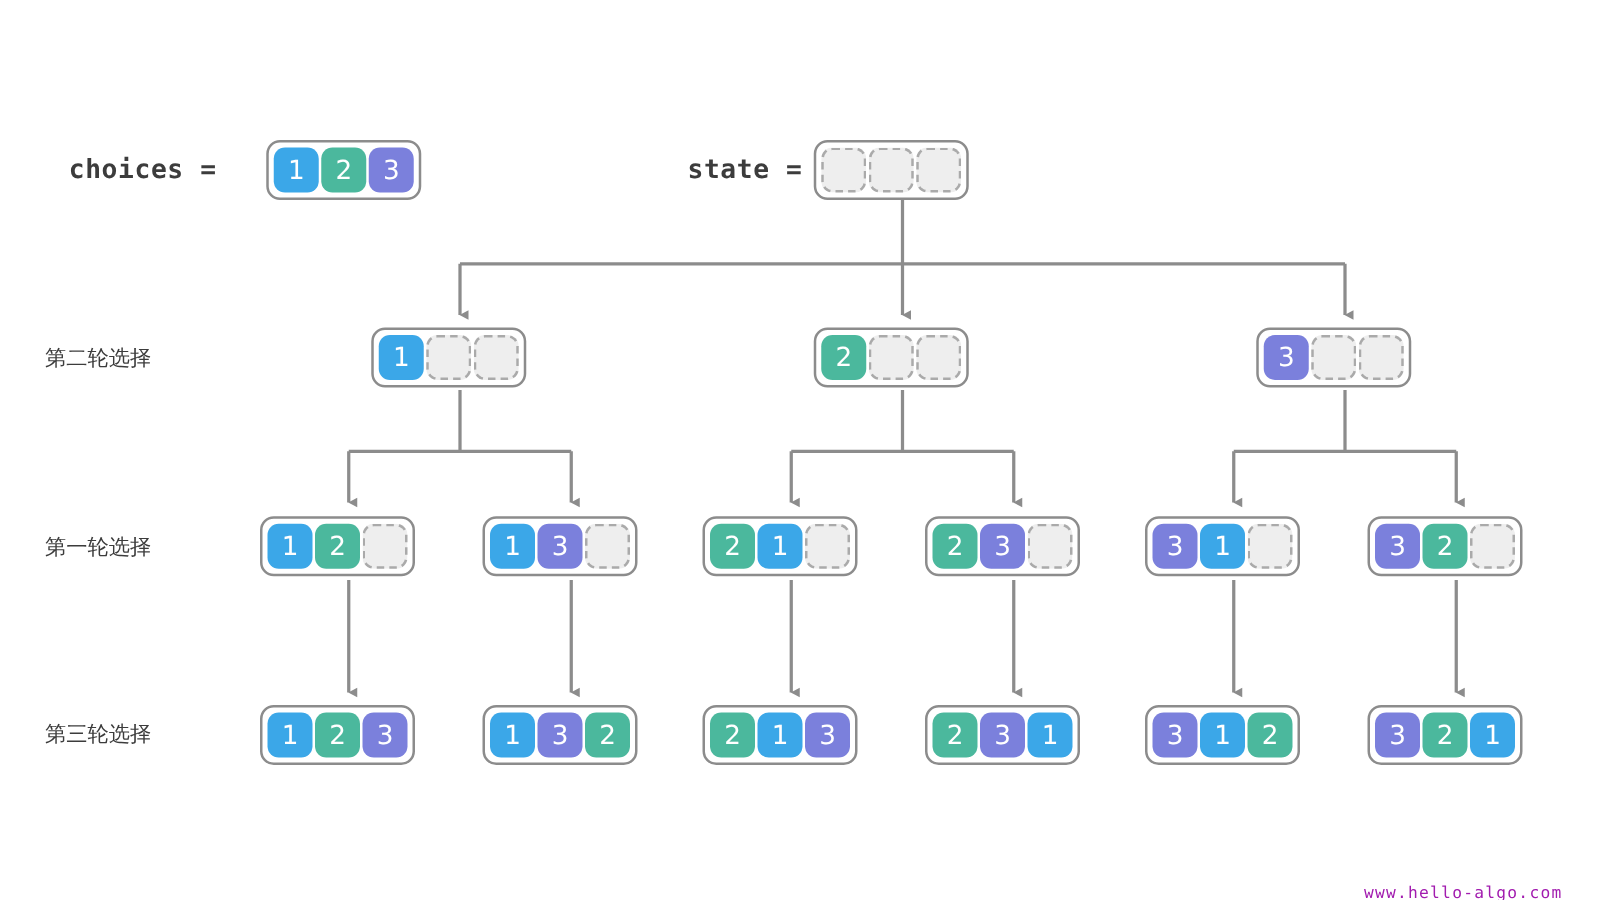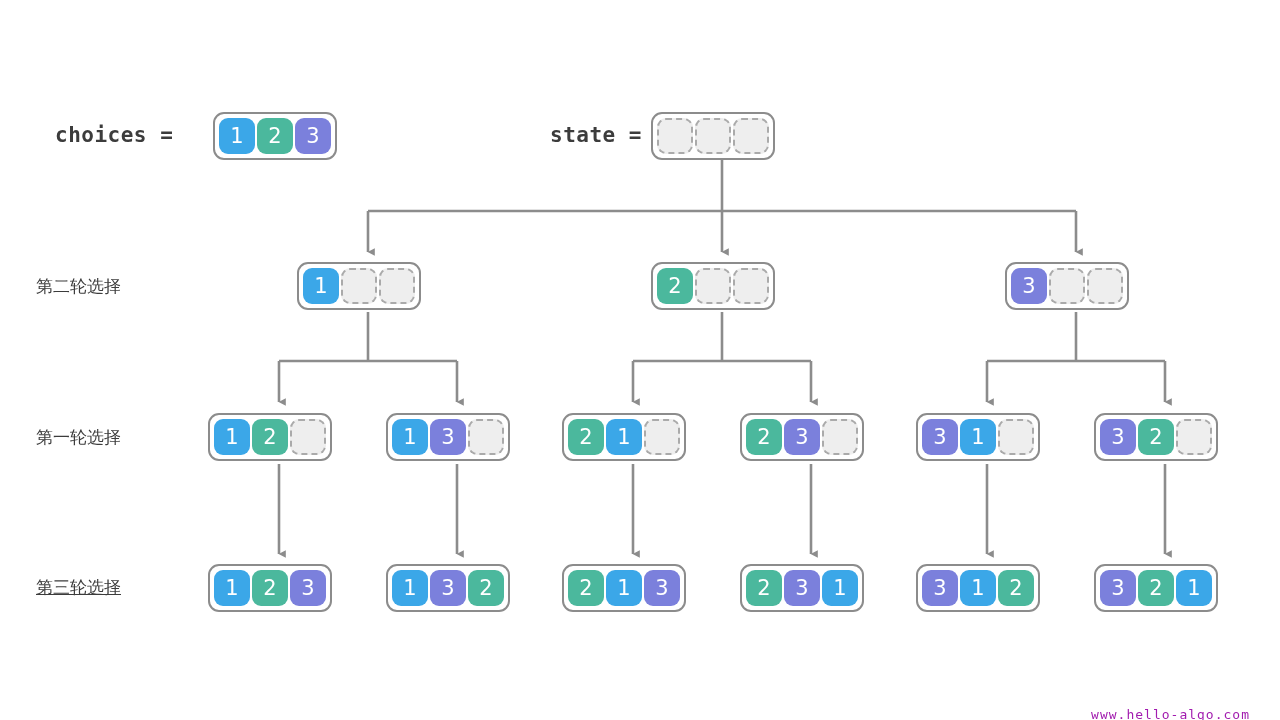--- a/index.html
+++ b/index.html
@@ -149,21 +149,21 @@
 
   <div class="varlabel" style="left:550px; top:99px;">state =</div>
   <div class="node" id="node-state" style="left:651px; top:88px;">
       <div class="cell empty"></div>
       <div class="cell empty"></div>
       <div class="cell empty"></div>
     </div>
 
   <div class="rowlabel" style="left:36px; top:251px;">第二轮选择</div>
   <div class="rowlabel" style="left:36px; top:402px;">第一轮选择</div>
-  <div class="rowlabel" style="left:36px; top:552px;text-decoration:underline;">第三轮选择</div>
+  <div class="rowlabel" style="left:36px; top:552px;">第三轮选择</div>
 
   <div class="node" id="l1-0" style="left:297px; top:238px;">
       <div class="cell v1">1</div>
       <div class="cell empty"></div>
       <div class="cell empty"></div>
     </div>
   <div class="node" id="l1-1" style="left:651px; top:238px;">
       <div class="cell v2">2</div>
       <div class="cell empty"></div>
       <div class="cell empty"></div>

